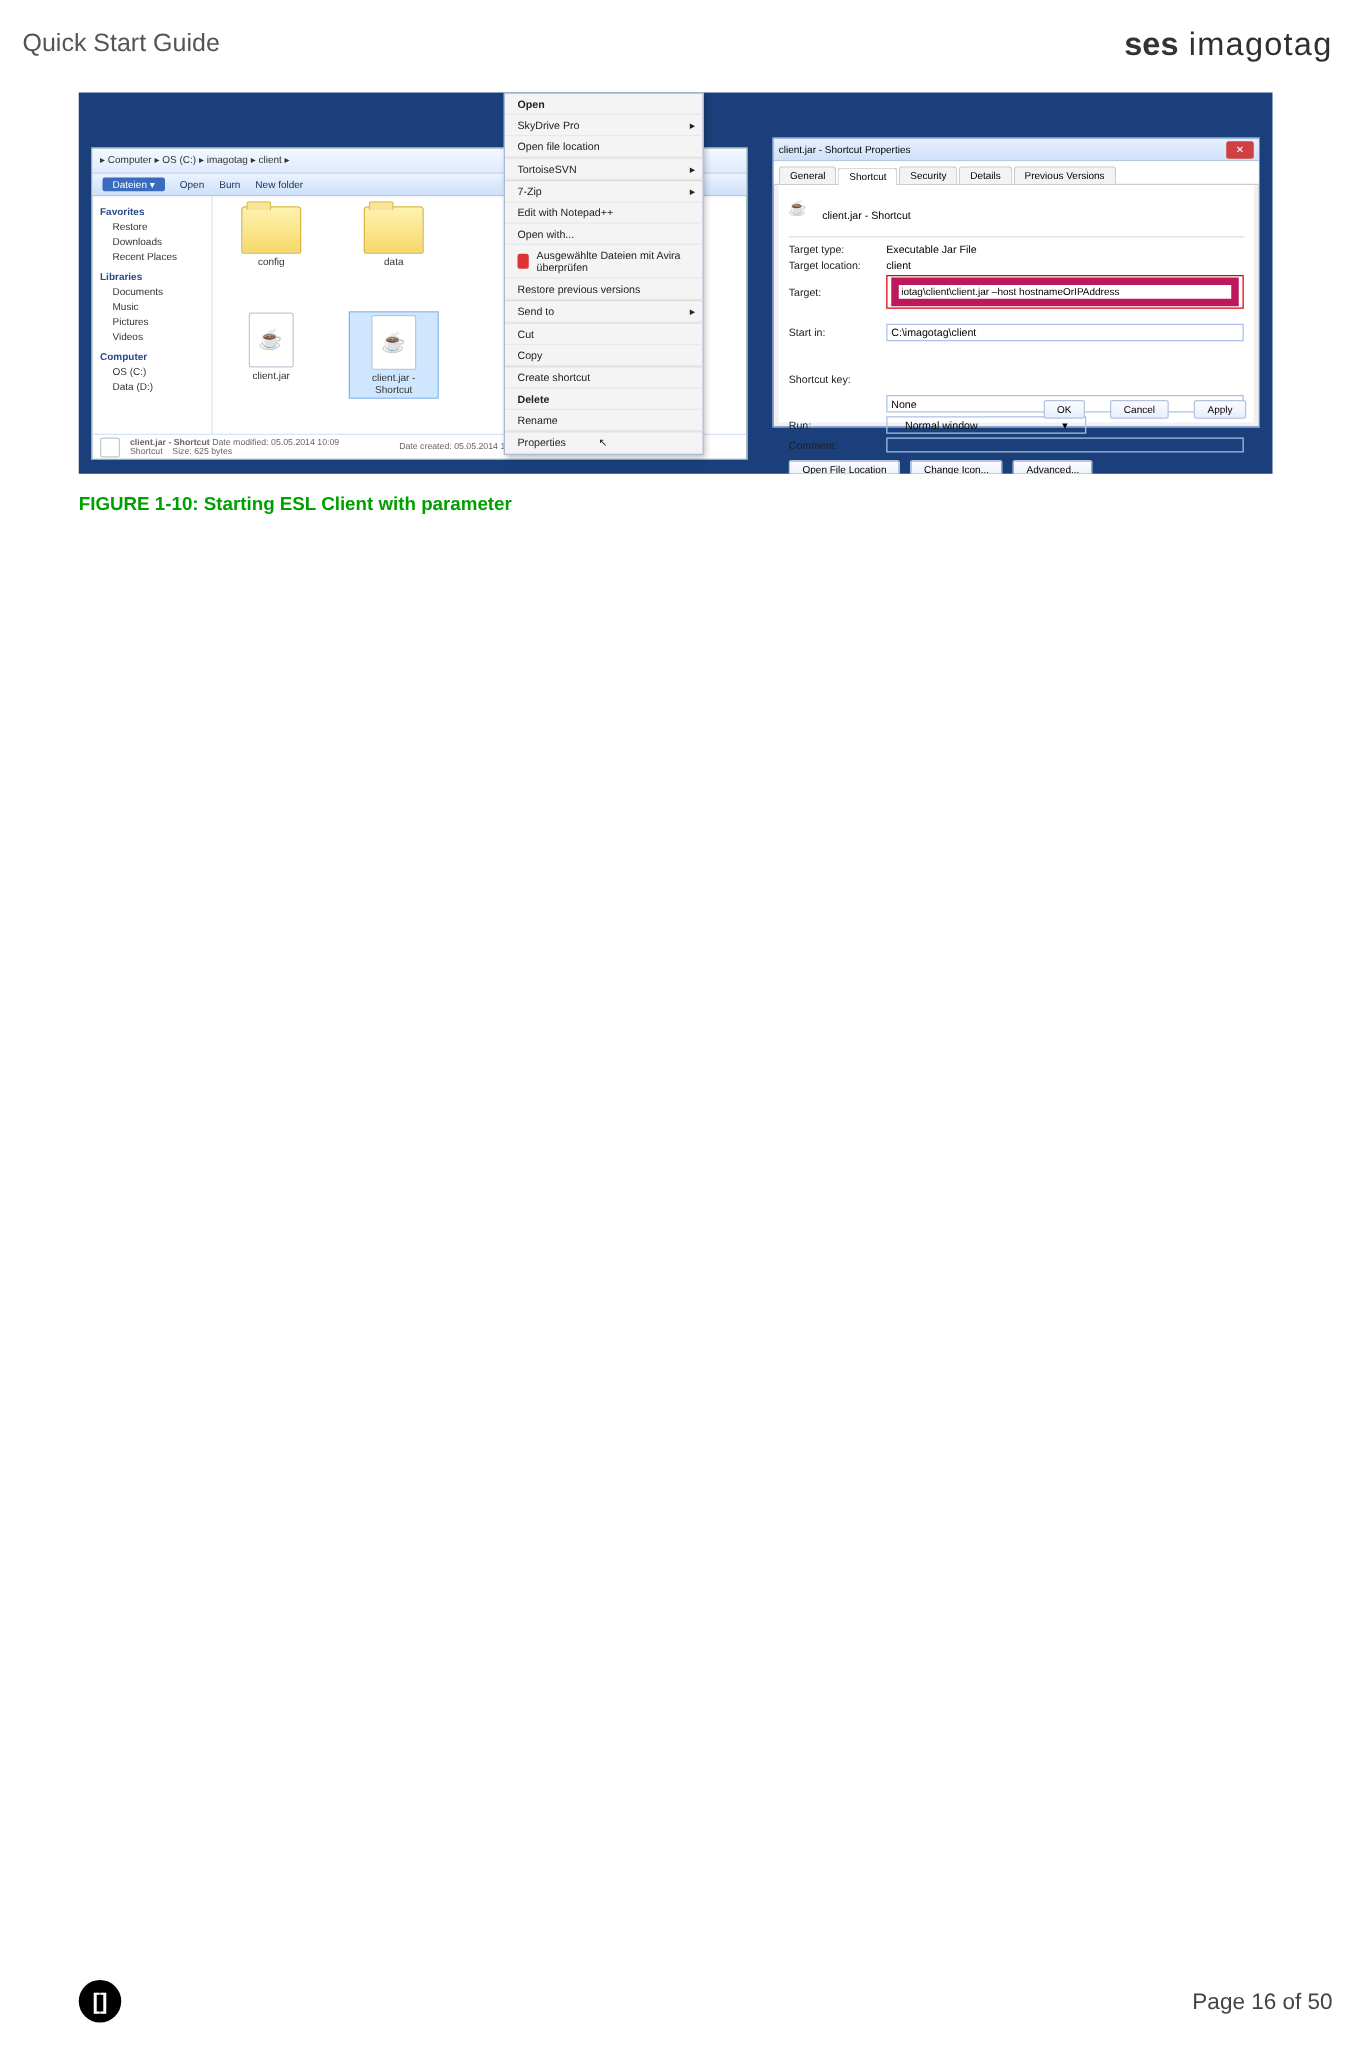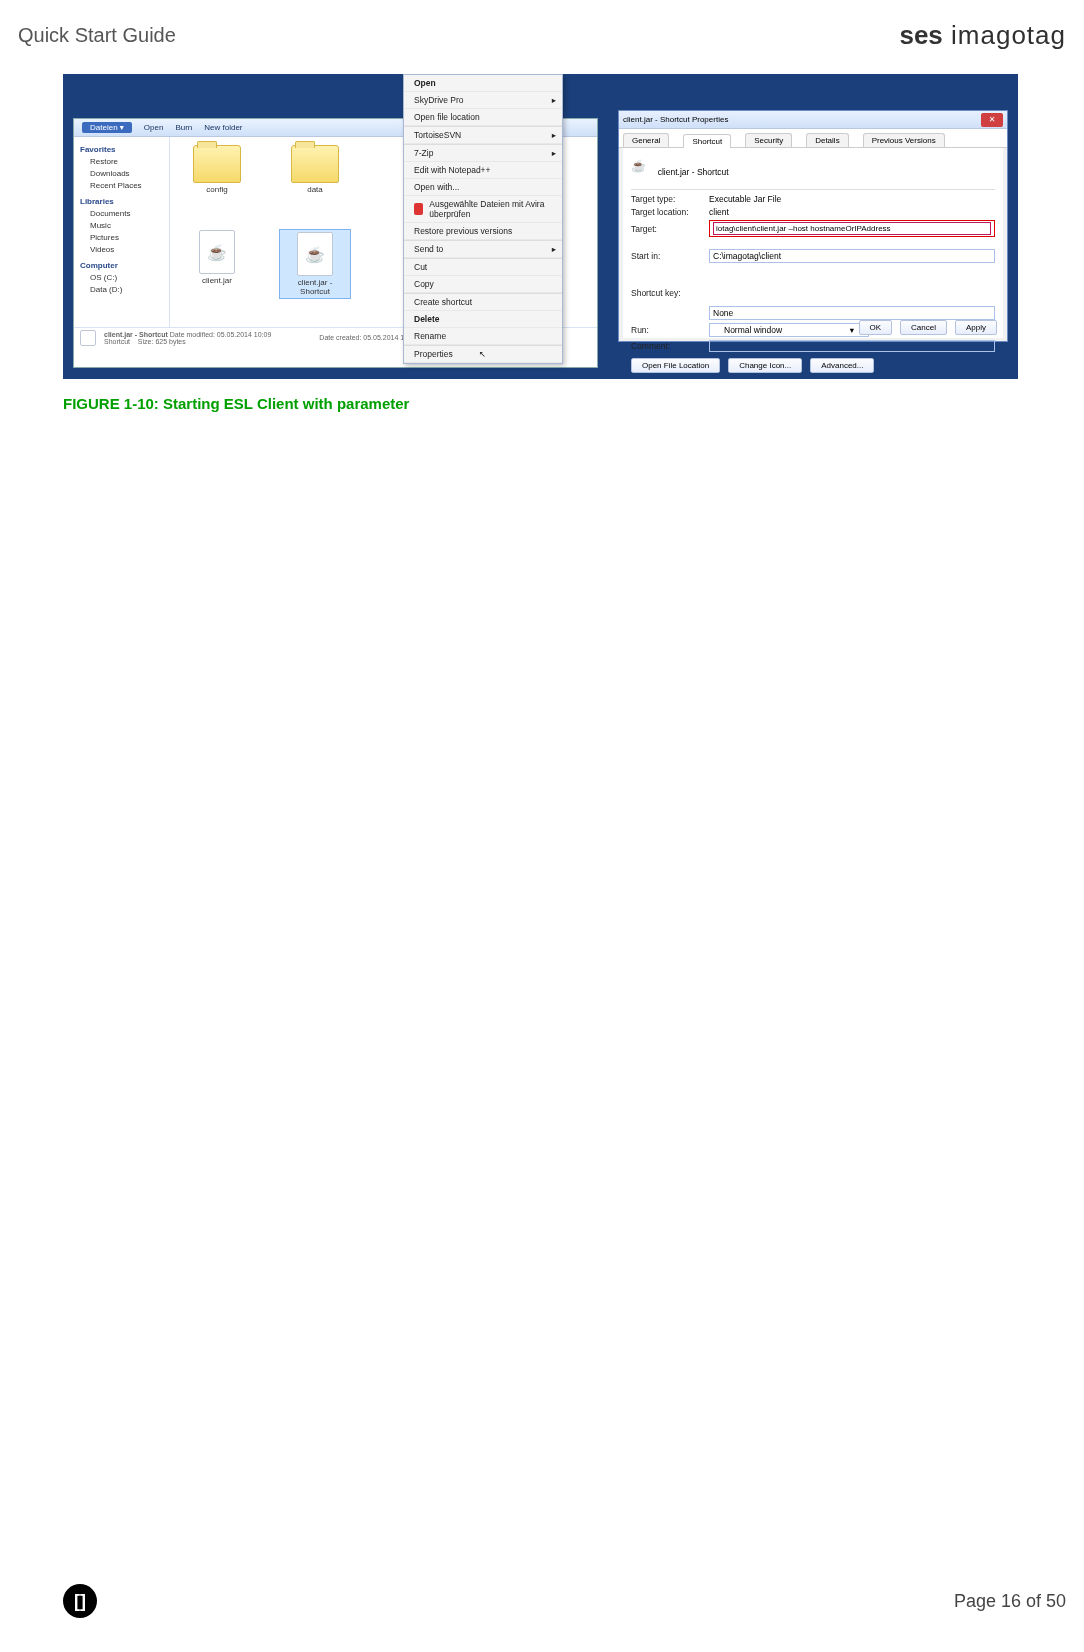--- a/index.html
+++ b/index.html
@@ -106,33 +106,33 @@
     position:absolute; right:10px; top:36px; width:390px; height:232px;
     background:#f1f1f1; border:1px solid #6a8bc4;
     font-size:8.5px;
   }
   .props .titlebar{
     height:18px;background:linear-gradient(#e8f0ff,#cfe0f8);
     display:flex;align-items:center;justify-content:space-between;padding:0 4px;
     border-bottom:1px solid #b8c8e0;font-size:8px;
   }
   .props .titlebar .xbtn{width:22px;height:14px;background:#d04040;color:#fff;text-align:center;border-radius:2px;line-height:14px;}
-  .props .tabs{display:flex;gap:14px;padding:4px 4px 0;background:#fff;border-bottom:1px solid #ccc;}
+  .props .tabs{display:flex;gap:1px;padding:4px 4px 0;background:#fff;border-bottom:1px solid #ccc;}
   .props .tab{padding:2px 8px;border:1px solid #ccc;border-bottom:none;background:#f3f3f3;font-size:8px;border-radius:3px 3px 0 0;}
   .props .tab.active{background:#fff;position:relative;top:1px;}
   .props .panel{background:#fff;margin:0 4px;padding:8px;height:190px;position:relative;}
   .props .row{display:flex;margin:3px 0;align-items:center;}
   .props .row .lbl{width:78px;color:#222;}
   .props .row .val{flex:1;}
   .props .tgtbox{border:1.5px solid #e00000;padding:1px 3px;}
-  .props .tgtbox input{width:100%;border:1px solid #be185d;font-size:8px;padding:1px 2px;}
+  .props .tgtbox input{width:100%;border:6px solid #be185d;font-size:8px;padding:1px 2px;}
   .props .selbox{border:1px solid #abc1e8;padding:1px 14px;width:160px;display:flex;justify-content:space-between;}
   .props .btnrow{display:flex;gap:8px;margin-top:6px;}
   .props .wbtn{border:1px solid #b3c2de;background:linear-gradient(#fcfcfe,#e7eefc);padding:2px 10px;border-radius:2px;font-size:8px;}
-  .props .footer{position:absolute;bottom:6px;right:10px;display:flex;gap:8px;align-items:flex-end;}
+  .props .footer{position:absolute;bottom:6px;right:10px;display:flex;gap:20px;align-items:flex-end;}
 
   .caption {
     position:absolute; top:395px; left:63px;
     color:#00a000; font-weight:bold; font-size:15px;
   }
 
   .page-footer {
     position:absolute; bottom:34px; left:63px; right:18px;
     display:flex; justify-content:space-between; align-items:center;
   }
@@ -148,20 +148,23 @@
 <div class="page-header">
   <div class="guide-title">Quick Start Guide</div>
   <div class="logo">
     <b>ses</b><span class="tag"> imagotag</span>
   </div>
 </div>
 
 <div class="screenshot-wrap">
 
   <div class="explorer">
+    <div class="addr">
+      <span>▸  Computer  ▸  OS (C:)  ▸  imagotag  ▸  client  ▸</span>
+    </div>
     <div class="toolbar">
       <span class="org">Dateien ▾</span>
       <span>Open</span>
       <span>Burn</span>
       <span>New folder</span>
     </div>
     <div class="body">
       <div class="nav">
         <div class="grp">Favorites</div>
         <div class="it">Restore</div>

